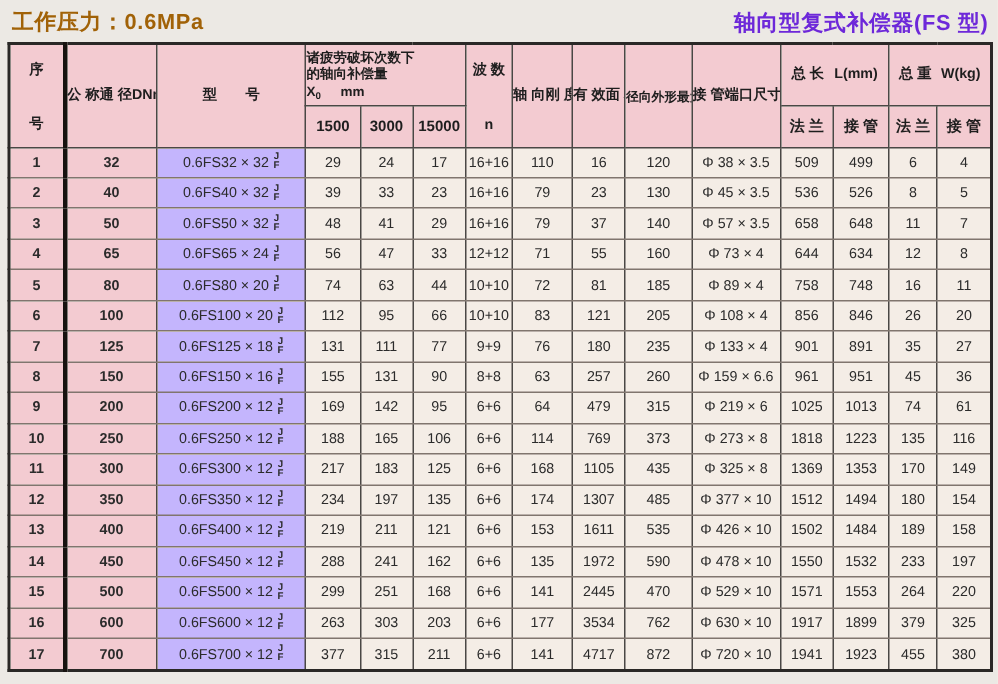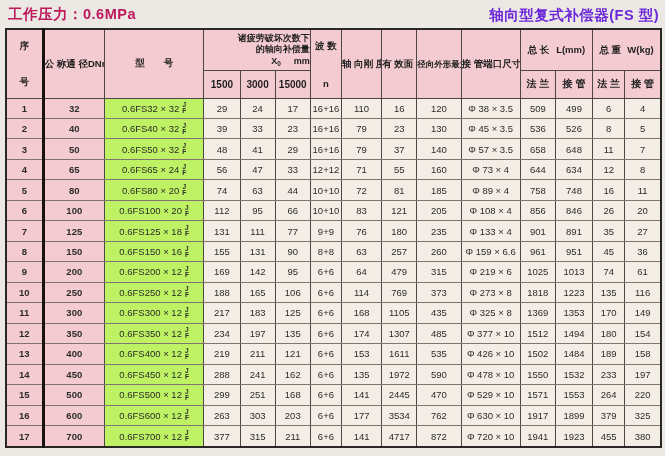--- a/index.html
+++ b/index.html
@@ -5,21 +5,21 @@
   html,body{margin:0;padding:0;}
   body{
     width:665px;height:456px;position:relative;overflow:hidden;
     background:#ecе9e4;
     background-color:#ece9e4;
     font-family:"Liberation Sans", sans-serif;
     color:#1c1c1c;
   }
   .title-left{
     position:absolute;left:8px;top:5px;
-    font-size:14.5px;font-weight:bold;letter-spacing:0.5px;color:#be185d;
+    font-size:14.5px;font-weight:bold;letter-spacing:0.5px;color:#a16207;
   }
   .title-right{
     position:absolute;right:6px;top:6px;
     font-size:14.5px;font-weight:bold;letter-spacing:0.5px;color:#6d28d9;
   }
   table.spec{
     position:absolute;left:5px;top:28px;
     width:657px;height:420px;
     border-collapse:collapse;table-layout:fixed;
     background:#f4ede6;
@@ -39,24 +39,24 @@
   td{
     font-size:9.5px;color:#2b2b2b;
     border-top:1px solid #80756e;border-bottom:1px solid #80756e;
     background:#f4ede6;
   }
   thead tr.h1{height:41px;}
   thead tr.h2{height:28px;}
   thead tr.h2 th{font-size:10px;}
   td.pink{background:#f3cbd1;font-weight:bold;}
   td.bseq,th.bseq{border-right:3px solid #17120f;}
-  td.model-cell{background:#bef264;}
+  td.model-cell{background:#c4b5fd;}
   .vfill{display:flex;flex-direction:column;justify-content:space-between;align-items:center;height:100%;box-sizing:border-box;padding:10px 0 9px 0;}
   .veven{display:flex;justify-content:space-evenly;align-items:center;height:100%;box-sizing:border-box;padding:2px 0;line-height:12px;}
-  .v3{display:flex;flex-direction:column;justify-content:space-evenly;align-items:flex-end;height:100%;box-sizing:border-box;padding:2px 0;line-height:11px;font-size:9px;}
+  .v3{display:flex;flex-direction:column;justify-content:space-evenly;align-items:flex-start;height:100%;box-sizing:border-box;padding:2px 0;line-height:11px;font-size:9px;}
   .small-cjk{font-size:8.5px;letter-spacing:0;}
   sub{font-size:6.5px;vertical-align:-2px;line-height:0;}
   .mmgap{margin-left:13px;}
   .mwrap{display:flex;align-items:center;justify-content:center;gap:3px;}
   .jf{display:inline-flex;flex-direction:column;font-size:6.5px;line-height:6px;font-weight:bold;color:#2b2b2b;}
 </style>
 </head>
 <body>
 
 <div class="title-left">工作压力：0.6MPa</div>

